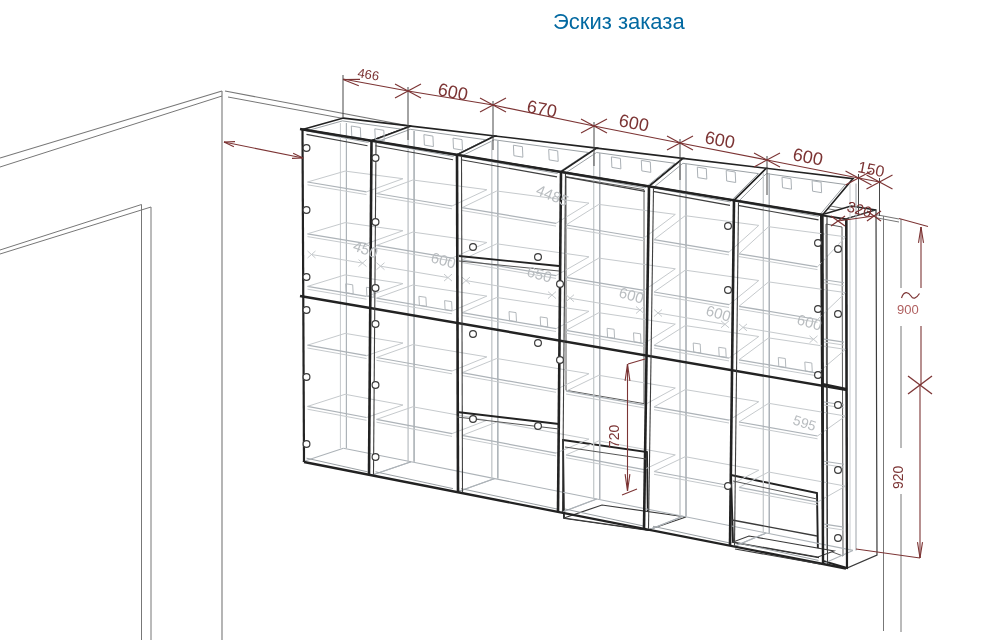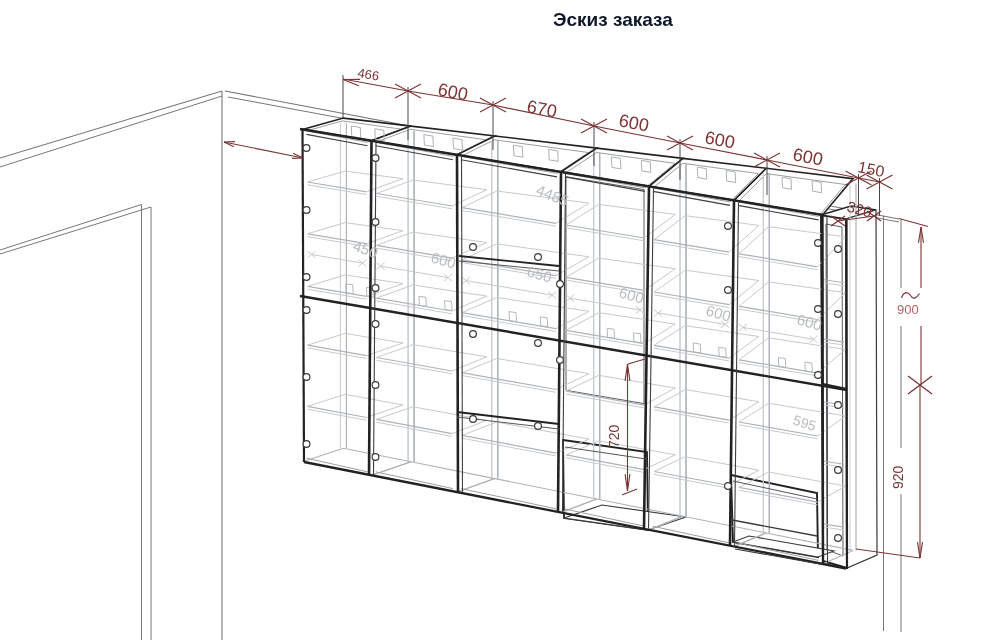--- a/index.html
+++ b/index.html
@@ -1,15 +1,15 @@
 <!DOCTYPE html>
 <html><head><meta charset="utf-8">
 <style>
 html,body{margin:0;padding:0;background:#fff;width:1000px;height:640px;overflow:hidden}
-.title{position:absolute;left:553px;top:9px;font-family:"Liberation Sans",sans-serif;font-weight:bold;font-size:19px;color:#0f172a}
+.title{position:absolute;left:553px;top:9px;font-family:"Liberation Sans",sans-serif;font-weight:normal;font-size:22px;color:#0369a1}
 </style></head>
 <body>
 <div style="position:relative;width:1000px;height:640px">
 <svg width="1000" height="640" viewBox="0 0 1000 640">
 <rect width="1000" height="640" fill="#ffffff"></rect>
 <line x1="225" y1="91" x2="899" y2="219" stroke="#777777" stroke-width="1.1"></line>
 <line x1="228" y1="97" x2="899" y2="222" stroke="#777777" stroke-width="1.0"></line>
 <polygon points="302.5,129.4 371.5,140.8 411.1,126.1 343.4,118.1" fill="white" stroke="#222222" stroke-width="1.6"></polygon>
 <polygon points="306.5,130.9 367.5,142.3 402.3,129.3 342.5,120.9" fill="none" stroke="#9aa0a4" stroke-width="1.0"></polygon>
 <polygon points="371.5,140.8 457,154.8 494.8,136 411.1,126.1" fill="white" stroke="#222222" stroke-width="1.6"></polygon>

